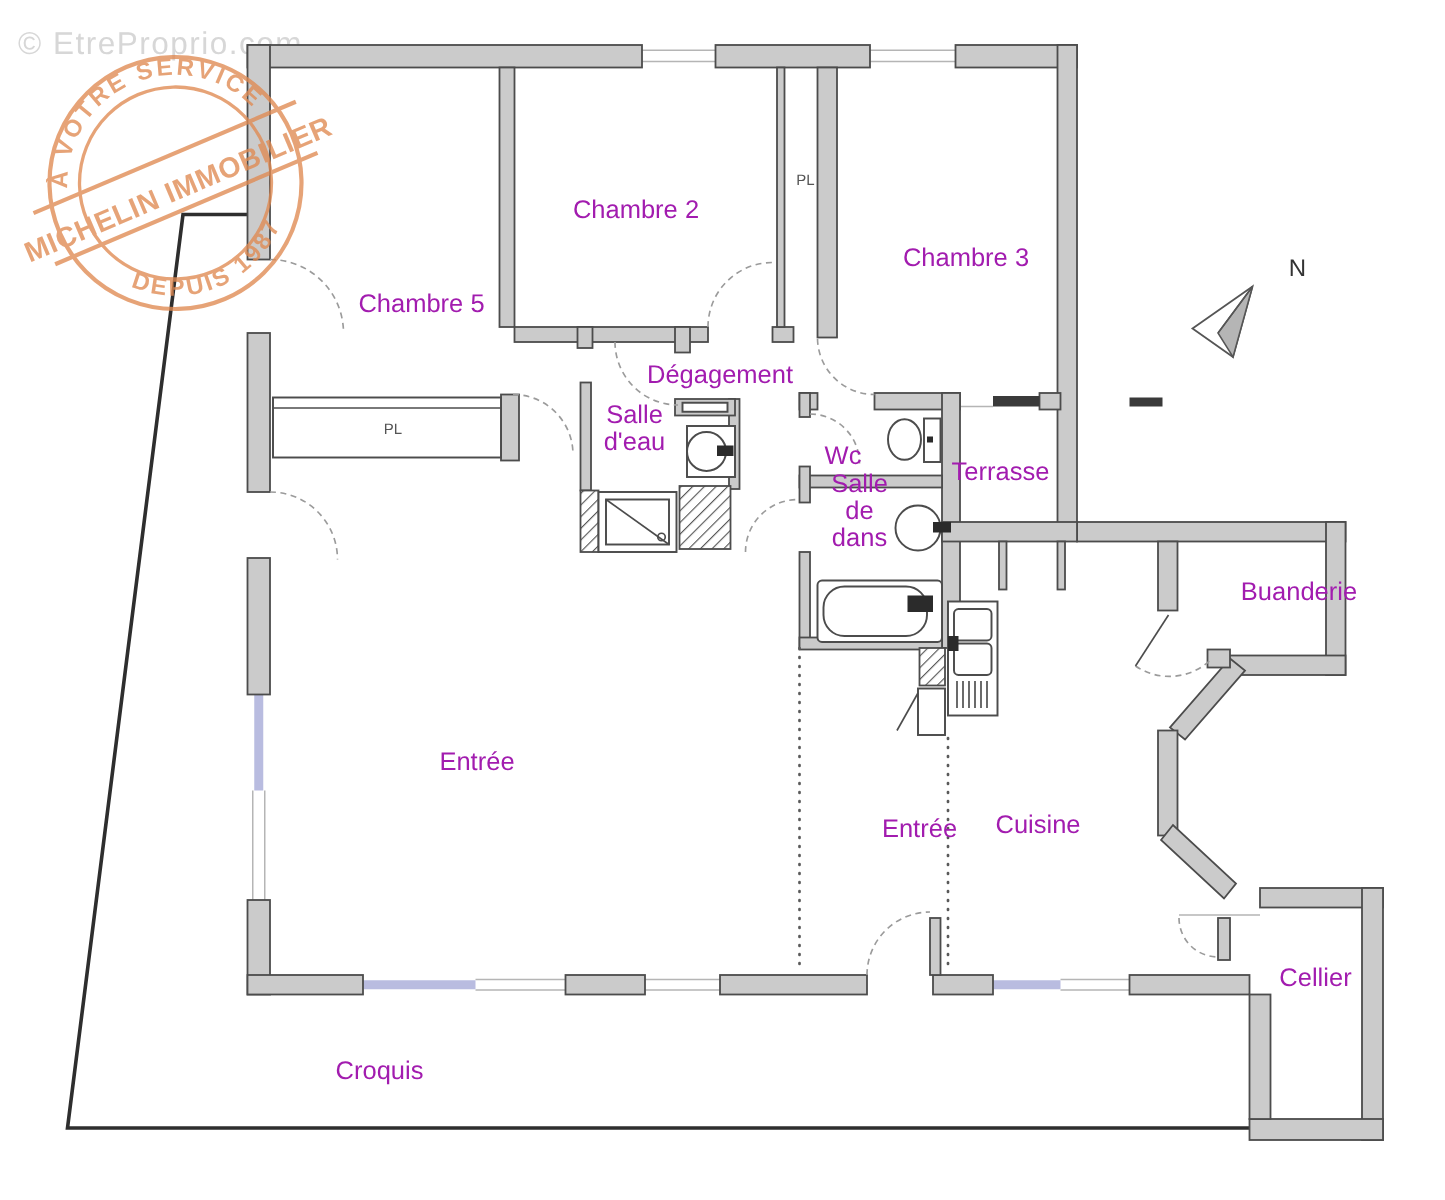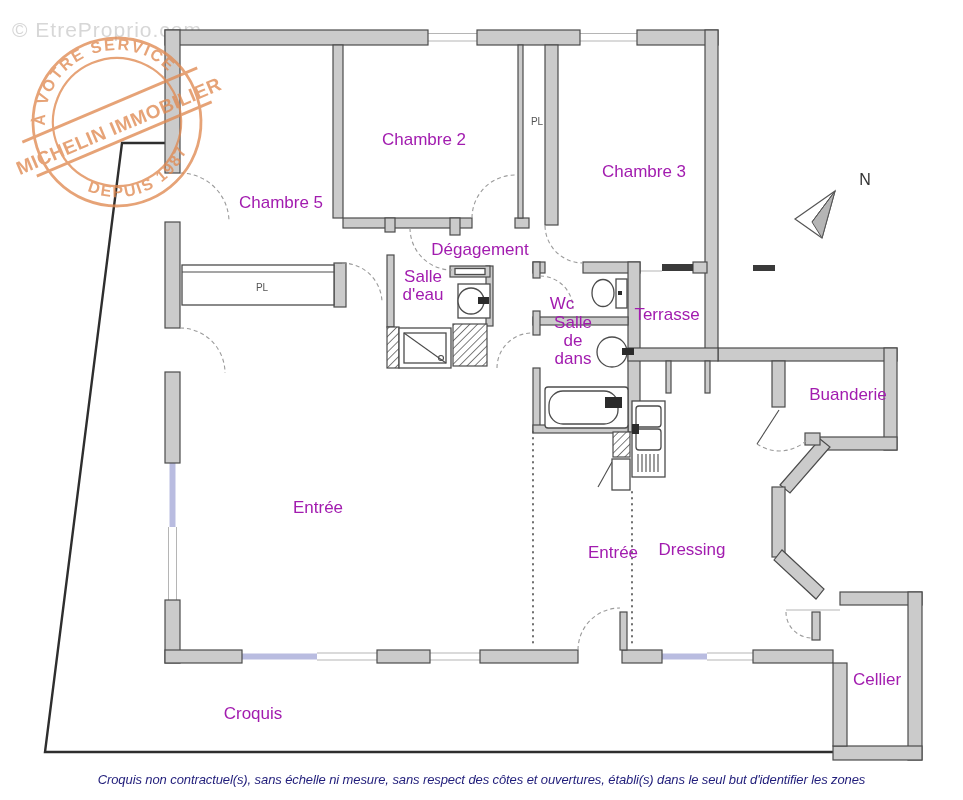--- a/index.html
+++ b/index.html
@@ -229,27 +229,26 @@
   </svg>
 
   <div class="room-label" style="left:281px;top:203px">Chambre 5</div>
   <div class="room-label" style="left:424px;top:140px">Chambre 2</div>
   <div class="room-label" style="left:644px;top:172px">Chambre 3</div>
   <div class="room-label" style="left:480px;top:250px">Dégagement</div>
   <div class="room-label wrap" style="left:423px;top:286px;width:46px">Salle d'eau</div>
   <div class="room-label" style="left:562px;top:304px">Wc</div>
   <div class="room-label" style="left:667px;top:315px">Terrasse</div>
   <div class="room-label wrap" style="left:573px;top:341px;width:58px">Salle de dans</div>
-  <div class="room-label" style="left:848px;top:395px">Buanderie</div>
+  <div class="room-label" style="left:866px;top:395px">Buanderie</div>
   <div class="room-label" style="left:318px;top:508px">Entrée</div>
   <div class="room-label" style="left:613px;top:553px">Entrée</div>
-  <div class="room-label" style="left:692px;top:550px">Dressing</div>
-  <div class="room-label" style="left:877px;top:680px">Cellier</div>
+  <div class="room-label" style="left:692px;top:550px">Cuisine</div>
+  <div class="room-label" style="left:877px;top:652px">Cellier</div>
   <div class="room-label" style="left:253px;top:714px">Croquis</div>
 
   <div class="pl-label" style="left:262px;top:287px">PL</div>
   <div class="pl-label" style="left:537px;top:121px">PL</div>
 
   <div class="compass-label" style="left:865px;top:180px">N</div>
 
-  <div class="caption">Croquis non contractuel(s), sans échelle ni mesure, sans respect des côtes et ouvertures, établi(s) dans le seul but d'identifier les zones</div>
 
 </div>
 
 </body></html>

